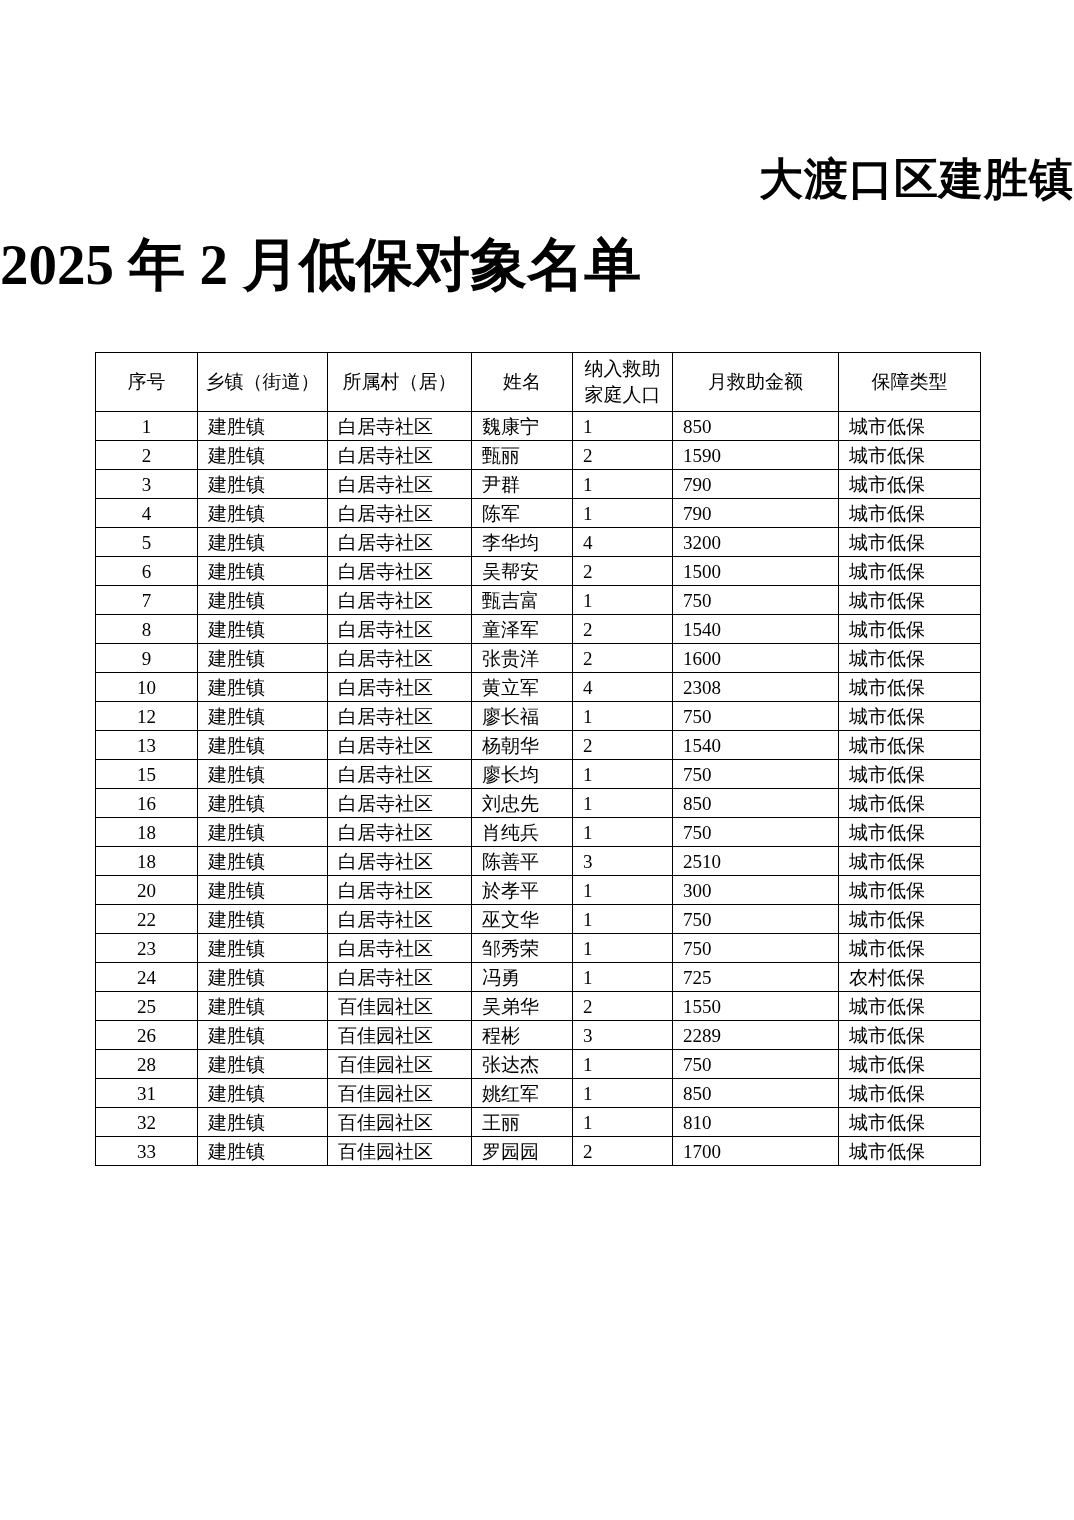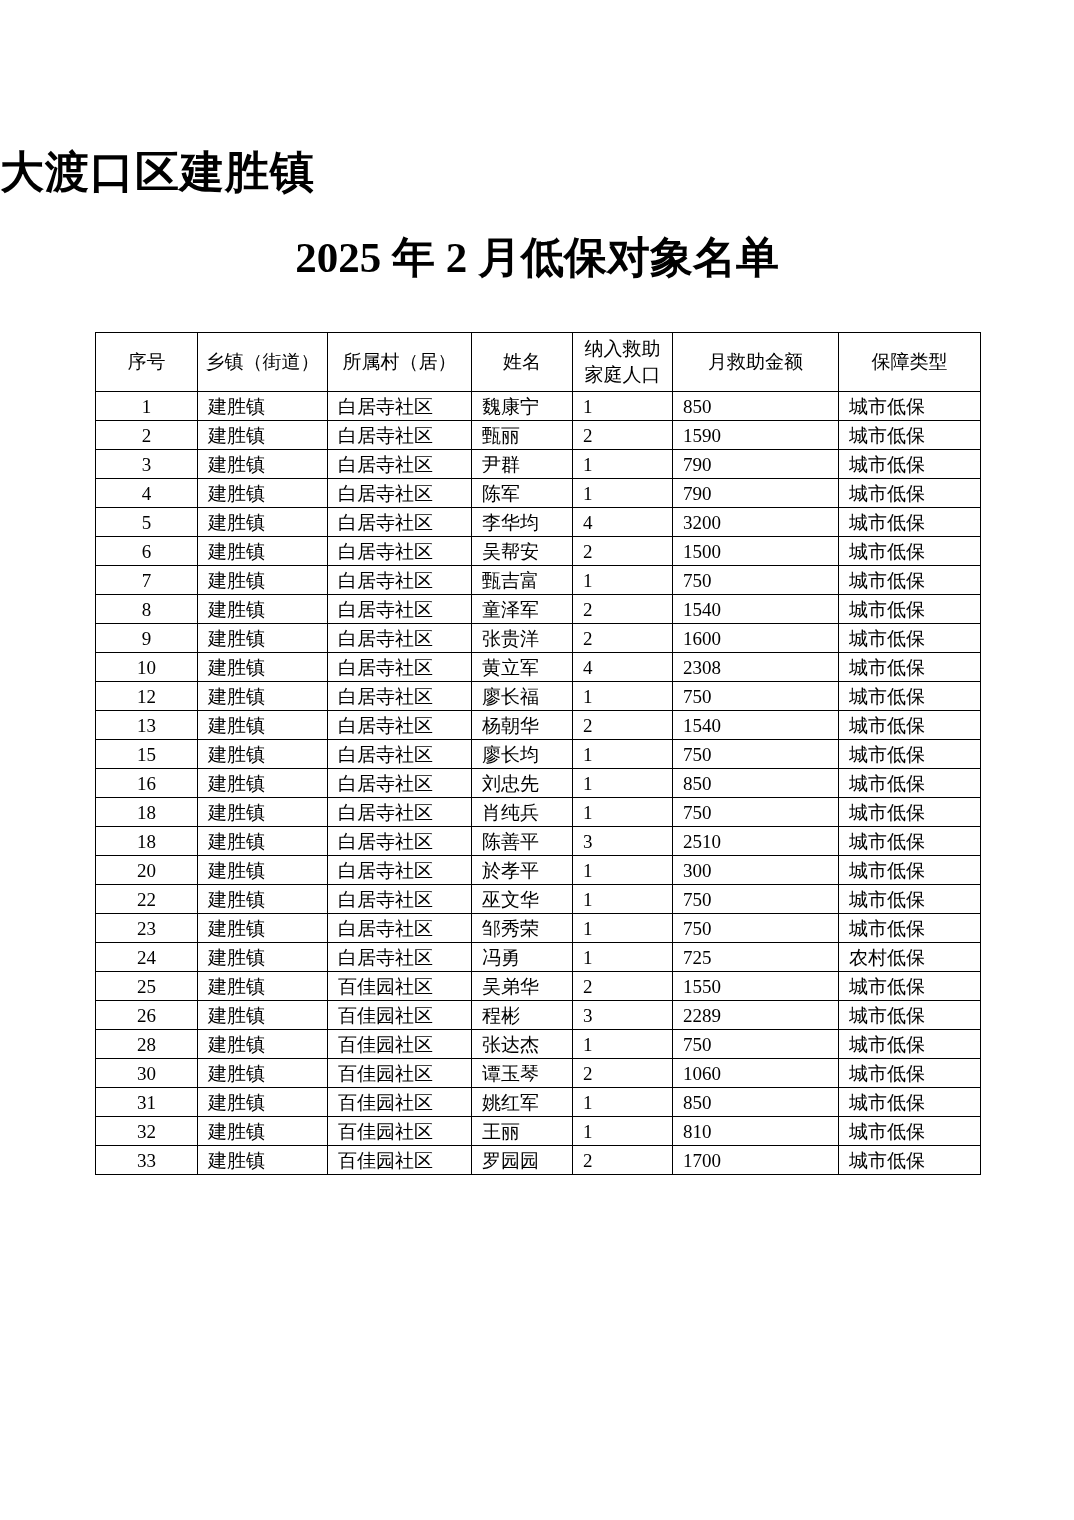--- a/index.html
+++ b/index.html
@@ -10,44 +10,44 @@
   body {
     width: 1074px;
     height: 1520px;
     position: relative;
     overflow: hidden;
     font-family: "Liberation Serif", "DejaVu Serif", serif;
     color: #000000;
   }
   .doc-title {
     position: absolute;
-    top: 149px;
+    top: 156px;
     left: 0;
     width: 100%;
-    text-align: left;
+    text-align: right;
     font-size: 44px;
     font-weight: bold;
     line-height: 1.1;
     margin: 0;
     letter-spacing: 1px;
   }
   .doc-subtitle {
     position: absolute;
     top: 234px;
     left: 0;
     width: 100%;
-    text-align: center;
-    font-size: 43px;
+    text-align: left;
+    font-size: 57px;
     font-weight: bold;
     line-height: 1.1;
     margin: 0;
   }
   table.welfare {
     position: absolute;
-    top: 332px;
+    top: 352px;
     left: 95px;
     width: 885px;
     border-collapse: collapse;
     table-layout: fixed;
   }
   table.welfare col.c0 { width: 102px; }
   table.welfare col.c1 { width: 130px; }
   table.welfare col.c2 { width: 144px; }
   table.welfare col.c3 { width: 101px; }
   table.welfare col.c4 { width: 100px; }
@@ -309,29 +309,20 @@
       <tr>
         <td>28</td>
         <td>建胜镇</td>
         <td>百佳园社区</td>
         <td>张达杰</td>
         <td>1</td>
         <td>750</td>
         <td>城市低保</td>
       </tr>
       <tr>
-        <td>30</td>
-        <td>建胜镇</td>
-        <td>百佳园社区</td>
-        <td>谭玉琴</td>
-        <td>2</td>
-        <td>1060</td>
-        <td>城市低保</td>
-      </tr>
-      <tr>
         <td>31</td>
         <td>建胜镇</td>
         <td>百佳园社区</td>
         <td>姚红军</td>
         <td>1</td>
         <td>850</td>
         <td>城市低保</td>
       </tr>
       <tr>
         <td>32</td>

